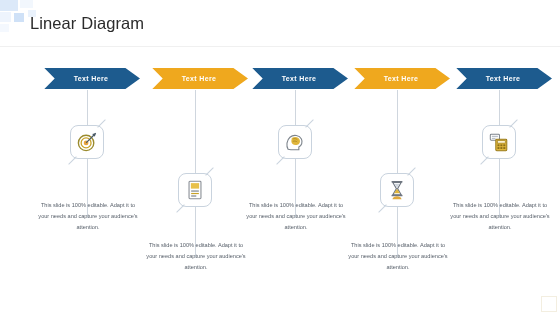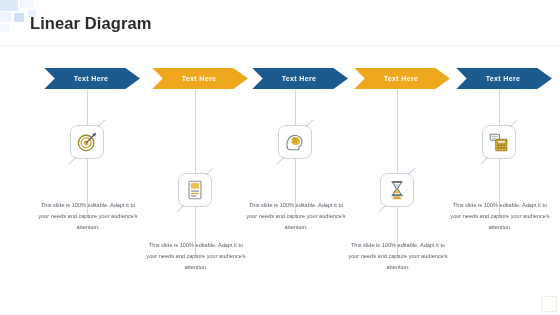--- a/index.html
+++ b/index.html
@@ -41,21 +41,21 @@
     background: #ffffff;
     border: 1px solid #f3eee0;
   }
 
   
   #title {
     position: absolute;
     left: 30px;
     top: 14px;
     font-size: 16.5px;
-    font-weight: bold;
+    font-weight: normal;
     color: #2b2b2b;
     letter-spacing: 0.1px;
     white-space: nowrap;
   }
   #title-rule {
     position: absolute;
     left: 0; top: 46px;
     width: 560px; height: 1px;
     background: #f0f0f0;
   }

